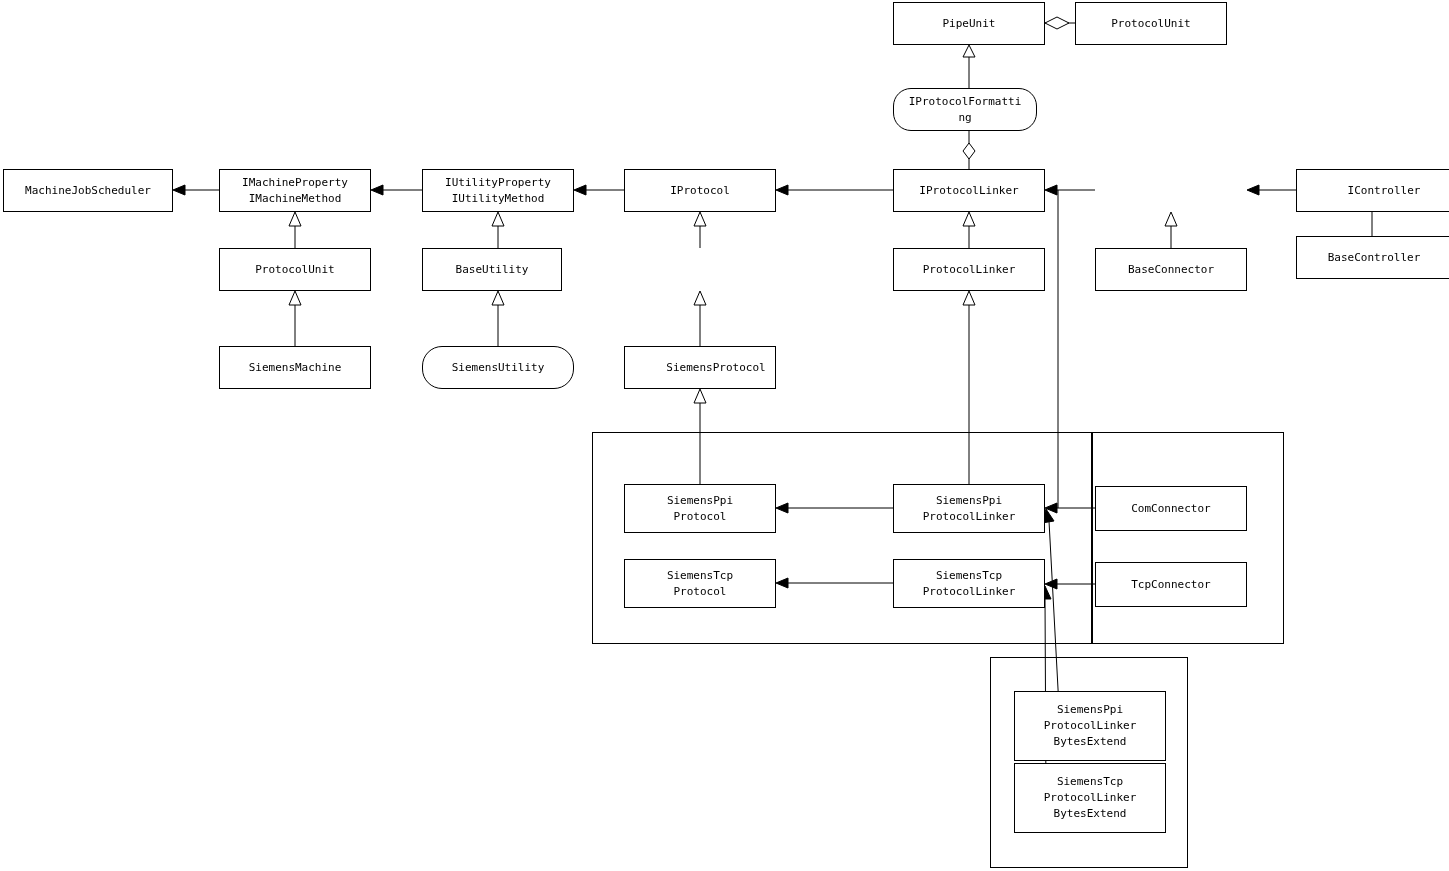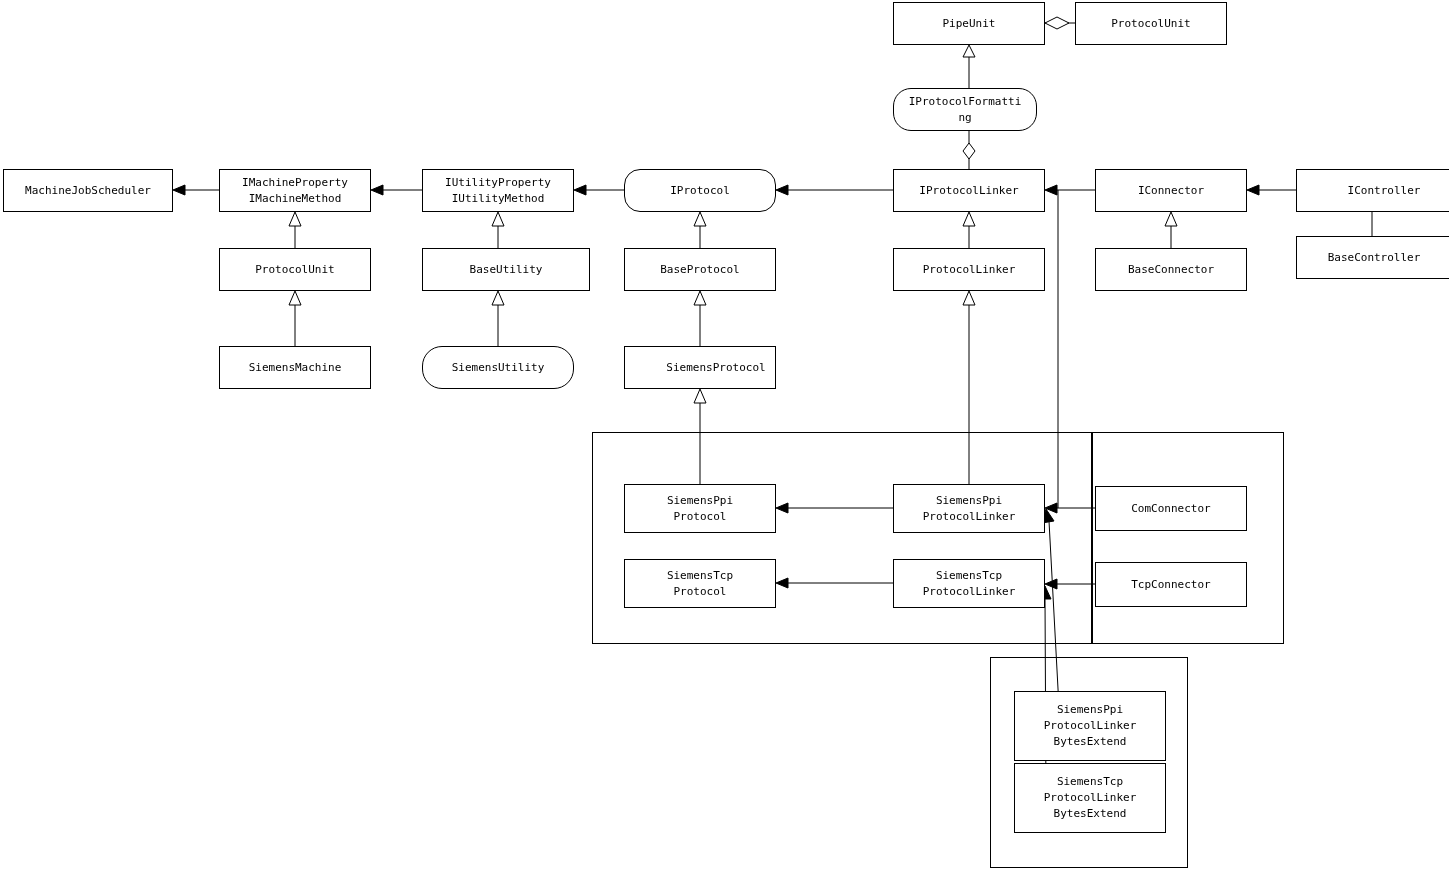--- a/index.html
+++ b/index.html
@@ -160,27 +160,25 @@
 
   <div class="node" style="left:893px;top:2px;width:152px;height:43px;">PipeUnit</div>
   <div class="node" style="left:1075px;top:2px;width:152px;height:43px;">ProtocolUnit</div>
   <div class="node" style="left:893px;top:88px;width:144px;height:43px;border-radius:18px;">IProtocolFormatti
 ng</div>
   <div class="node" style="left:3px;top:169px;width:170px;height:43px;">MachineJobScheduler</div>
   <div class="node" style="left:219px;top:169px;width:152px;height:43px;">IMachineProperty
 IMachineMethod</div>
   <div class="node" style="left:422px;top:169px;width:152px;height:43px;">IUtilityProperty
 IUtilityMethod</div>
-  <div class="node" style="left:624px;top:169px;width:152px;height:43px;border-radius:16px;">IProtocol</div>
+  <div class="node" style="left:624px;top:169px;width:152px;height:43px;">IProtocol</div>
   <div class="node" style="left:893px;top:169px;width:152px;height:43px;">IProtocolLinker</div>
-  <div class="node" style="left:1095px;top:169px;width:152px;height:43px;">IConnector</div>
   <div class="node" style="left:1296px;top:169px;width:176px;height:43px;">IController</div>
   <div class="node" style="left:219px;top:248px;width:152px;height:43px;">ProtocolUnit</div>
-  <div class="node" style="left:422px;top:248px;width:168px;height:43px;">BaseUtility</div>
-  <div class="node" style="left:624px;top:248px;width:152px;height:43px;">BaseProtocol</div>
+  <div class="node" style="left:422px;top:248px;width:140px;height:43px;">BaseUtility</div>
   <div class="node" style="left:893px;top:248px;width:152px;height:43px;">ProtocolLinker</div>
   <div class="node" style="left:1095px;top:248px;width:152px;height:43px;">BaseConnector</div>
   <div class="node" style="left:1296px;top:236px;width:156px;height:43px;">BaseController</div>
   <div class="node" style="left:219px;top:346px;width:152px;height:43px;">SiemensMachine</div>
   <div class="node" style="left:422px;top:346px;width:152px;height:43px;border-radius:20px;">SiemensUtility</div>
   <div class="node" style="left:624px;top:346px;width:152px;height:43px;padding-left:32px;">SiemensProtocol</div>
   <div class="node" style="left:624px;top:484px;width:152px;height:49px;">SiemensPpi
 Protocol</div>
   <div class="node" style="left:893px;top:484px;width:152px;height:49px;">SiemensPpi
 ProtocolLinker</div>

